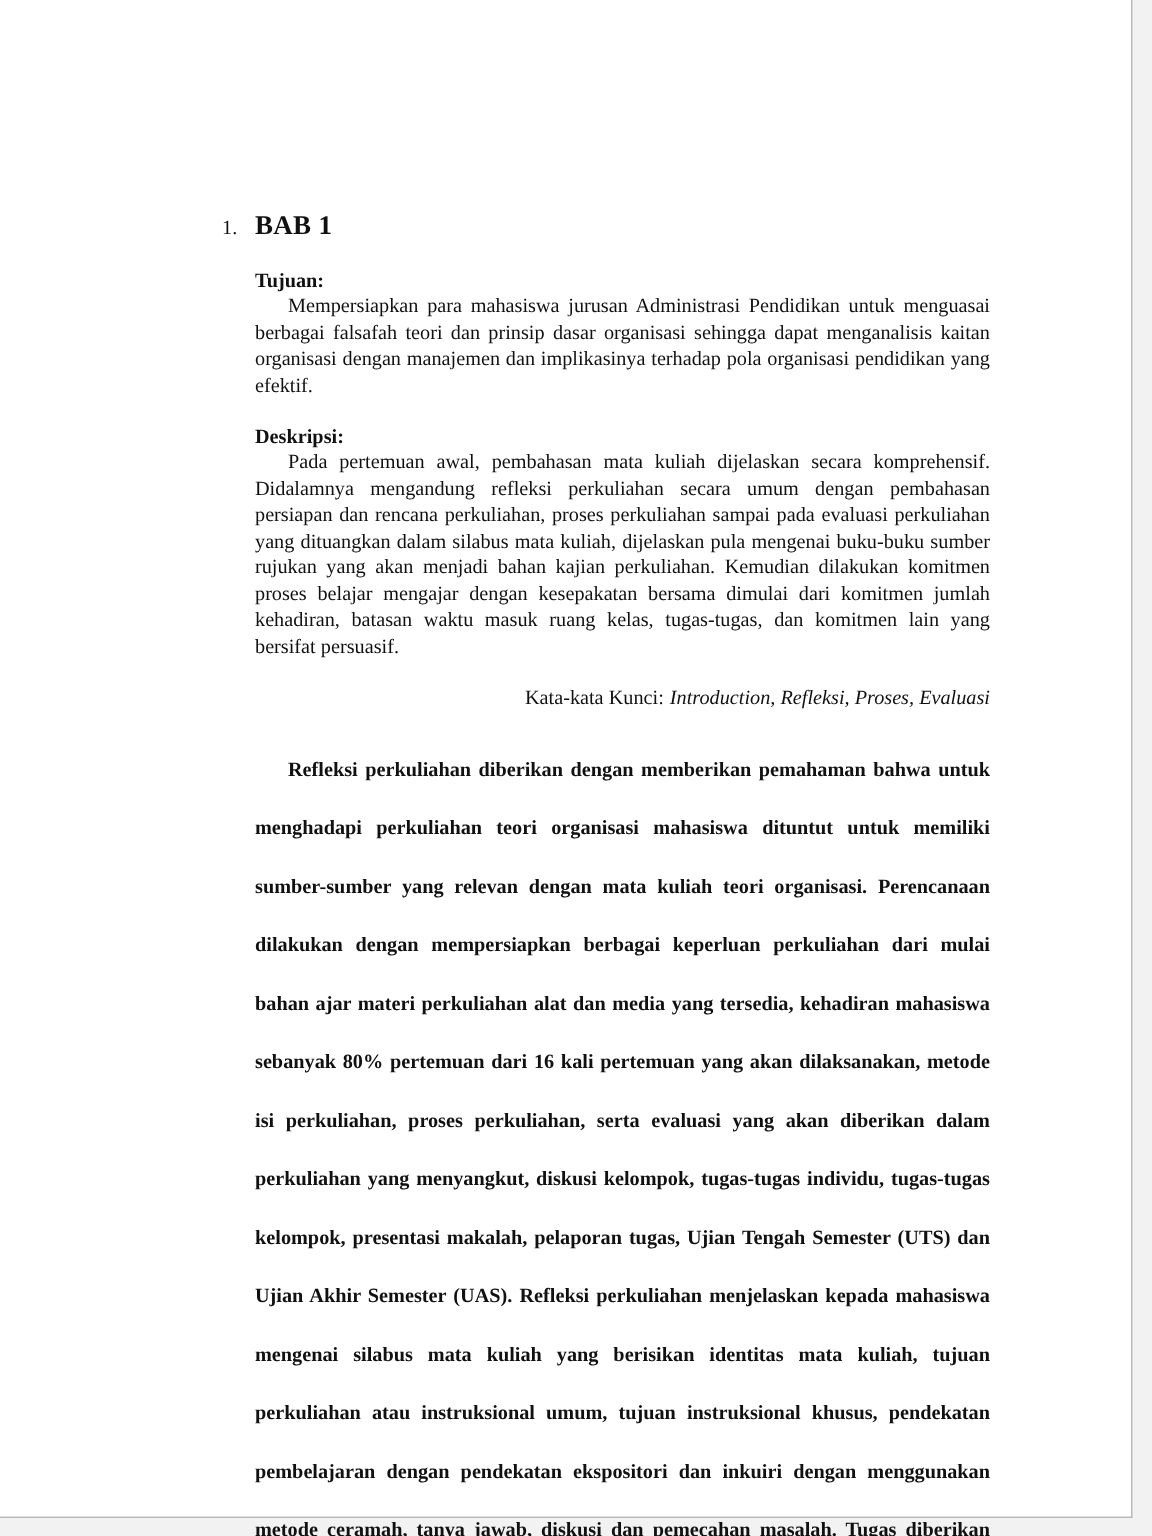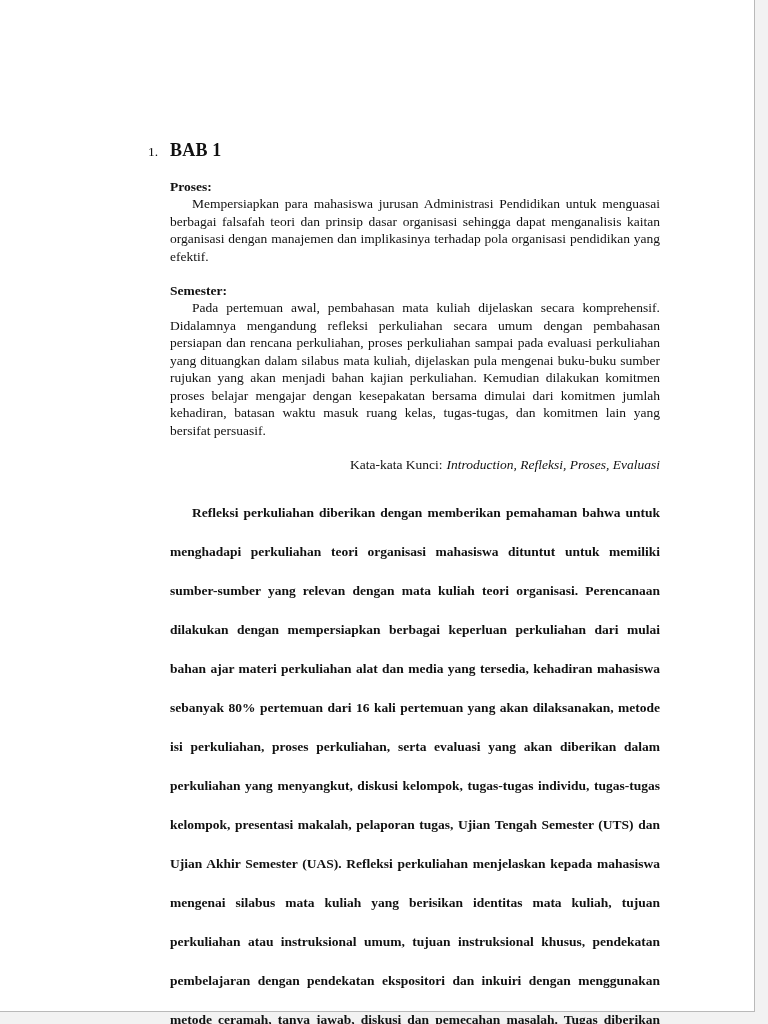--- a/index.html
+++ b/index.html
@@ -84,24 +84,24 @@
 <div class="page">
   <div class="page-content">
 
     <div class="chapter-row">
       <span class="list-number">1.</span>
       <span class="chapter-title">BAB 1</span>
     </div>
 
     <div class="body-block">
 
-      <div class="section-heading">Proses:</div>
+      <div class="section-heading">Tujuan:</div>
       <p class="para">Mempersiapkan para mahasiswa jurusan Administrasi Pendidikan untuk menguasai berbagai falsafah teori dan prinsip dasar organisasi sehingga dapat menganalisis kaitan organisasi dengan manajemen dan implikasinya terhadap pola organisasi pendidikan yang efektif.</p>
 
-      <div class="section-heading">Semester:</div>
+      <div class="section-heading">Deskripsi:</div>
       <p class="para">Pada pertemuan awal, pembahasan mata kuliah dijelaskan secara komprehensif. Didalamnya mengandung refleksi perkuliahan secara umum dengan pembahasan persiapan dan rencana perkuliahan, proses perkuliahan sampai pada evaluasi perkuliahan yang dituangkan dalam silabus mata kuliah, dijelaskan pula mengenai buku-buku sumber rujukan yang akan menjadi bahan kajian perkuliahan. Kemudian dilakukan komitmen proses belajar mengajar dengan kesepakatan bersama dimulai dari komitmen jumlah kehadiran, batasan waktu masuk ruang kelas, tugas-tugas, dan komitmen lain yang bersifat persuasif.</p>
 
       <div class="keywords-line">
         <span class="keywords-label">Kata-kata Kunci:</span><span class="keywords-value">Introduction, Refleksi, Proses, Evaluasi</span>
       </div>
 
       <p class="isi-para">Refleksi perkuliahan diberikan dengan memberikan pemahaman bahwa untuk menghadapi perkuliahan teori organisasi mahasiswa dituntut untuk memiliki sumber-sumber yang relevan dengan mata kuliah teori organisasi. Perencanaan dilakukan dengan mempersiapkan berbagai keperluan perkuliahan dari mulai bahan ajar materi perkuliahan alat dan media yang tersedia, kehadiran mahasiswa sebanyak 80% pertemuan dari 16 kali pertemuan yang akan dilaksanakan, metode isi perkuliahan, proses perkuliahan, serta evaluasi yang akan diberikan dalam perkuliahan yang menyangkut, diskusi kelompok, tugas-tugas individu, tugas-tugas kelompok, presentasi makalah, pelaporan tugas, Ujian Tengah Semester (UTS) dan Ujian Akhir Semester (UAS). Refleksi perkuliahan menjelaskan kepada mahasiswa mengenai silabus mata kuliah yang berisikan identitas mata kuliah, tujuan perkuliahan atau instruksional umum, tujuan instruksional khusus, pendekatan pembelajaran dengan pendekatan ekspositori dan inkuiri dengan menggunakan metode ceramah, tanya jawab, diskusi dan pemecahan masalah. Tugas diberikan berupa pengerjaan soal, observasi, pembuatan makalah dan</p>
 
     </div>
   </div>

